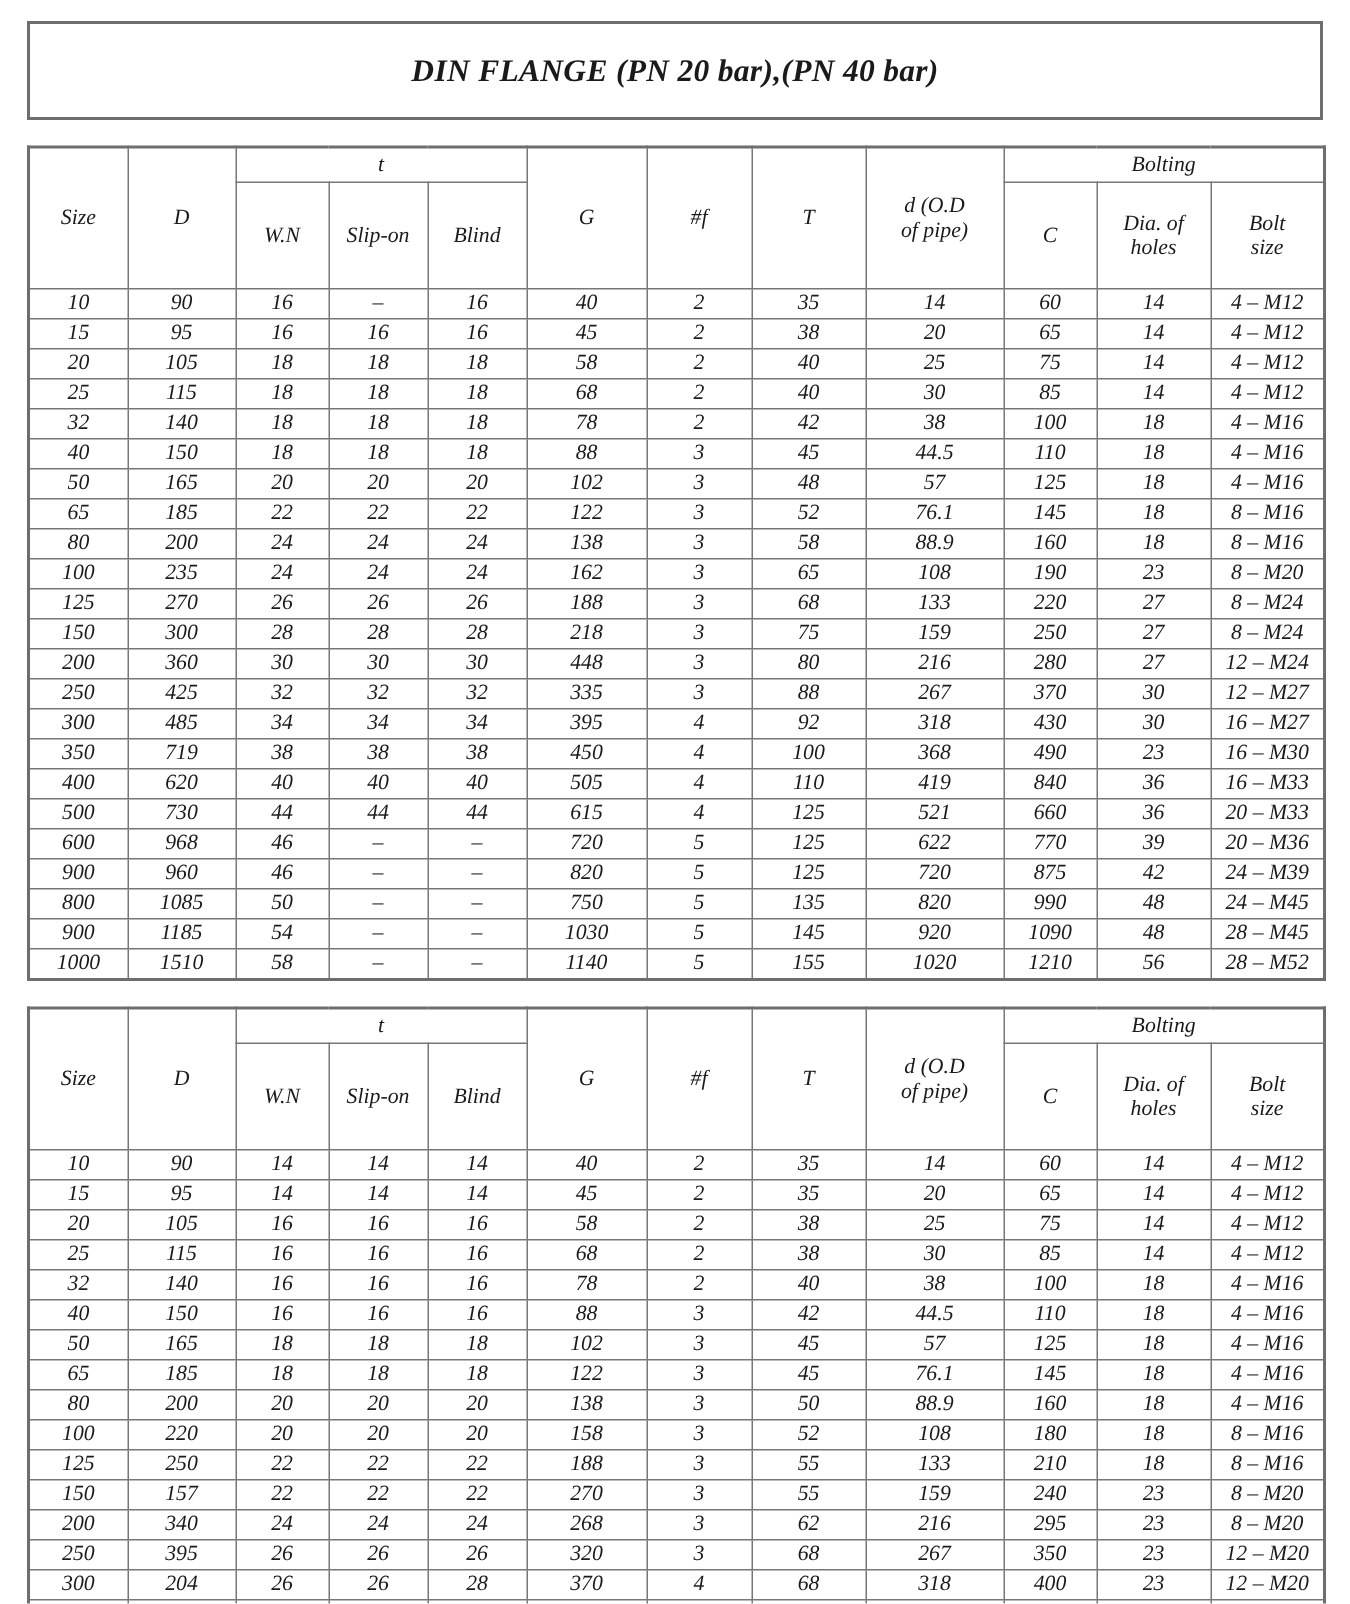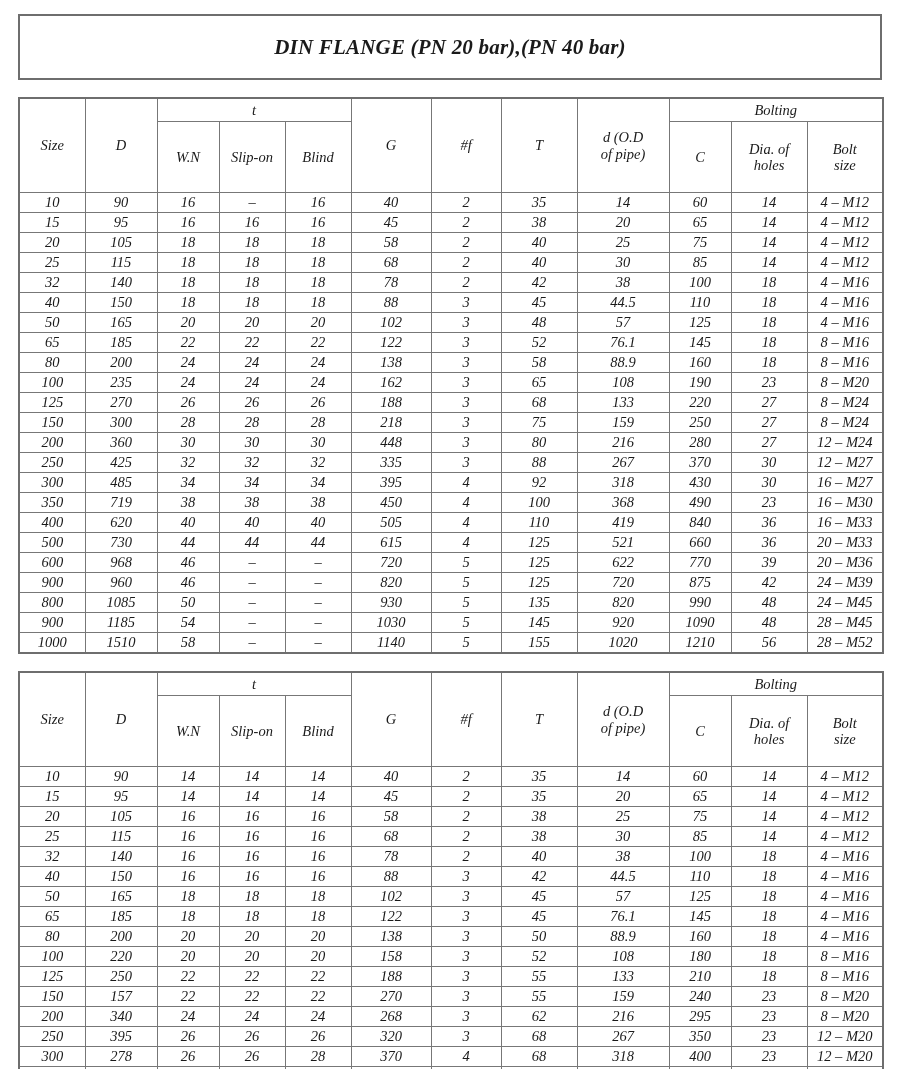--- a/index.html
+++ b/index.html
@@ -426,21 +426,21 @@
             <td>875</td>
             <td>42</td>
             <td>24 – M39</td>
           </tr>
           <tr>
             <td>800</td>
             <td>1085</td>
             <td>50</td>
             <td>–</td>
             <td>–</td>
-            <td>930</td>
+            <td>750</td>
             <td>5</td>
             <td>135</td>
             <td>820</td>
             <td>990</td>
             <td>48</td>
             <td>24 – M45</td>
           </tr>
           <tr>
             <td>900</td>
             <td>1185</td>
@@ -708,21 +708,21 @@
             <td>320</td>
             <td>3</td>
             <td>68</td>
             <td>267</td>
             <td>350</td>
             <td>23</td>
             <td>12 – M20</td>
           </tr>
           <tr>
             <td>300</td>
-            <td>278</td>
+            <td>204</td>
             <td>26</td>
             <td>26</td>
             <td>28</td>
             <td>370</td>
             <td>4</td>
             <td>68</td>
             <td>318</td>
             <td>400</td>
             <td>23</td>
             <td>12 – M20</td>

